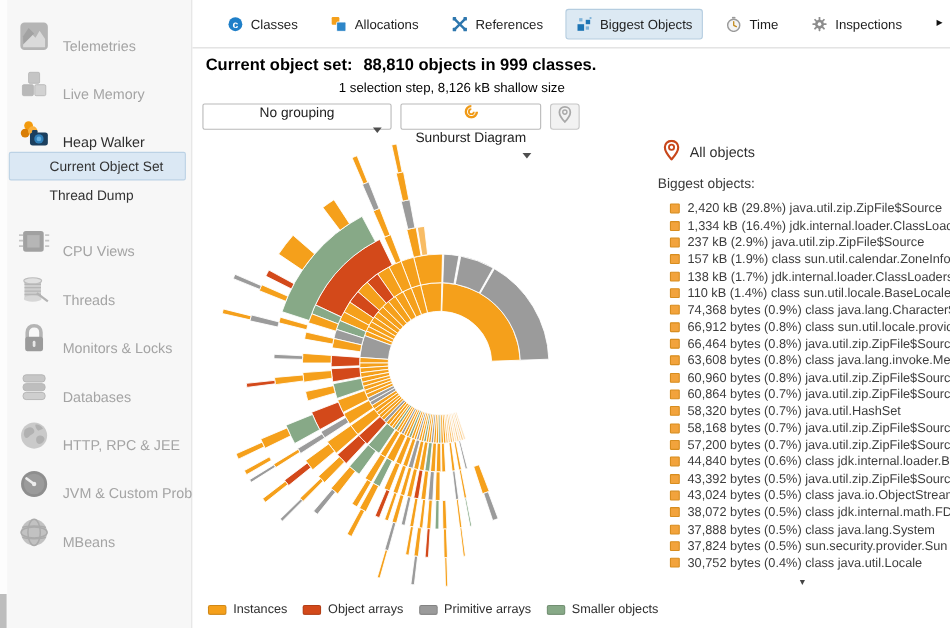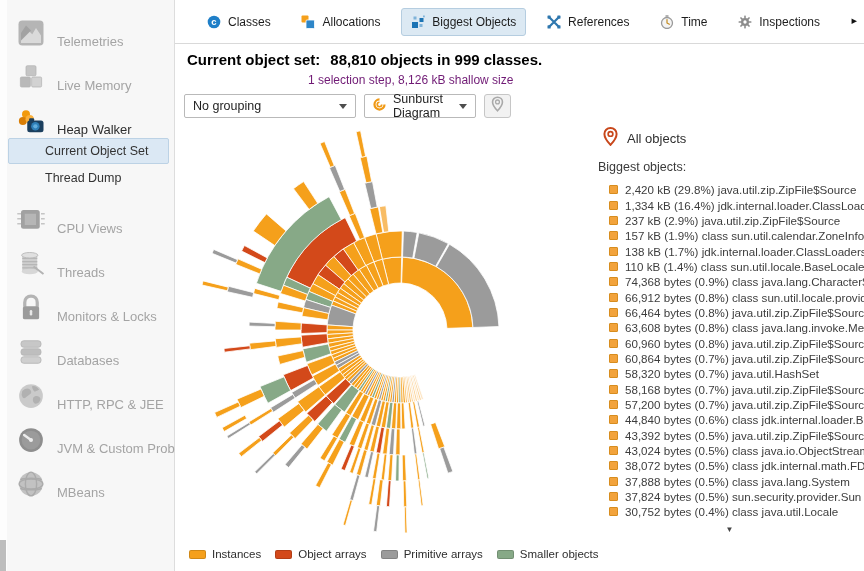--- a/index.html
+++ b/index.html
@@ -24,28 +24,28 @@
   .tabbar{position:absolute;left:0;top:0;width:100%;height:44px;border-bottom:1px solid #d9d9d9;
           box-sizing:border-box;display:flex;align-items:center;padding:0 34px 0 22px;}
   .tabs{display:flex;flex:1;justify-content:space-between;align-items:center;}
   .tab{display:flex;align-items:center;gap:7px;font-size:12px;color:#1d1d1d;
        padding:6px 9px;border:1px solid transparent;border-radius:3px;}
   .tab.selected{background:#dce9f3;border-color:#b5cde0;}
   .tab .ticn{display:flex;align-items:center;}
   .tab-overflow{position:absolute;right:7px;top:14px;font-size:11px;color:#111;}
   .titlebox{position:absolute;left:12px;top:51px;display:flex;gap:10px;white-space:nowrap;
             font-size:15px;font-weight:bold;color:#000;justify-content:center;}
-  .subtitle{position:absolute;left:133px;top:73px;font-size:12px;color:#701a75;}
+  .subtitle{position:absolute;left:133px;top:73px;font-size:12px;color:#000000;}
   .controls{position:absolute;left:9px;top:94px;display:flex;gap:8px;align-items:center;}
   .dd{height:24px;box-sizing:border-box;border:1px solid #b9b9b9;border-radius:2px;background:#fff;
-      display:flex;align-items:center;font-size:12.5px;color:#1e1e1e;padding:0 8px;gap:7px;}
+      display:flex;align-items:center;font-size:12.5px;color:#1e1e1e;padding:0 8px;gap:7px;flex-direction:column;}
   .dd .arr{width:0;height:0;border-left:4px solid transparent;border-right:4px solid transparent;
            border-top:5px solid #4e4e4e;margin-left:auto;}
   .dd.grouping{width:172px;}
-  .dd.view{width:112px;}
+  .dd.view{width:128px;}
   .iconbtn{width:27px;height:24px;box-sizing:border-box;border:1px solid #c6c6c6;border-radius:3px;
            background:#f2f2f2;display:flex;align-items:center;justify-content:center;}
   .chart{position:absolute;left:0;top:125px;width:420px;height:420px;}
   
   .rpanel{position:absolute;left:420px;top:125px;width:269px;height:432px;overflow:hidden;}
   .scope{display:flex;align-items:center;gap:9px;margin:2px 0 0 8px;height:22px;
          font-size:13px;color:#2e2e2e;}
   .list-title{margin:11px 0 0 3px;font-size:12.5px;color:#3a3a3a;}
   .blist{margin-top:8px;}
   .brow{display:flex;align-items:center;height:15.35px;font-size:11.6px;color:#3d3d3d;white-space:nowrap;}
@@ -201,51 +201,51 @@
           </div>
           <div class="tab">
             <span class="ticn">
               <svg width="14" height="14" viewBox="0 0 14 14">
                 <rect x="0.5" y="0.5" width="7" height="7" rx="1" fill="#F5A01B"></rect>
                 <rect x="5" y="5" width="8.5" height="8.5" rx="1" fill="#2E86C8" stroke="#fff" stroke-width="0.8"></rect>
               </svg>
             </span>
             <span>Allocations</span>
           </div>
+          <div class="tab">
+            <span class="ticn">
+              <svg width="14" height="14" viewBox="0 0 14 14">
+                <g stroke="#2E77AE" stroke-width="2.2" stroke-linecap="round">
+                  <path d="M3 3 L11 11 M11 3 L3 11"></path>
+                </g>
+                <g fill="#2E77AE">
+                  <rect x="0.5" y="0.5" width="3.2" height="3.2" rx="0.6"></rect>
+                  <rect x="10.3" y="0.5" width="3.2" height="3.2" rx="0.6"></rect>
+                  <rect x="0.5" y="10.3" width="3.2" height="3.2" rx="0.6"></rect>
+                  <rect x="10.3" y="10.3" width="3.2" height="3.2" rx="0.6"></rect>
+                </g>
+              </svg>
+            </span>
+            <span>References</span>
+          </div>
           <div class="tab selected">
             <span class="ticn">
               <svg width="14" height="14" viewBox="0 0 14 14">
                 <g fill="#1C74B4">
                   <rect x="1" y="7" width="6" height="6"></rect>
                   <rect x="8.5" y="3" width="4" height="4"></rect>
                 </g>
                 <g fill="#7FB3D9">
                   <rect x="2.5" y="1.5" width="3" height="3"></rect>
                   <rect x="8.5" y="9" width="3" height="3"></rect>
                   <rect x="12" y="0.5" width="1.8" height="1.8"></rect>
                 </g>
               </svg>
             </span>
             <span>Biggest Objects</span>
-          </div>
-          <div class="tab">
-            <span class="ticn">
-              <svg width="14" height="14" viewBox="0 0 14 14">
-                <g stroke="#2E77AE" stroke-width="2.2" stroke-linecap="round">
-                  <path d="M3 3 L11 11 M11 3 L3 11"></path>
-                </g>
-                <g fill="#2E77AE">
-                  <rect x="0.5" y="0.5" width="3.2" height="3.2" rx="0.6"></rect>
-                  <rect x="10.3" y="0.5" width="3.2" height="3.2" rx="0.6"></rect>
-                  <rect x="0.5" y="10.3" width="3.2" height="3.2" rx="0.6"></rect>
-                  <rect x="10.3" y="10.3" width="3.2" height="3.2" rx="0.6"></rect>
-                </g>
-              </svg>
-            </span>
-            <span>References</span>
           </div>
           <div class="tab">
             <span class="ticn">
               <svg width="14" height="14" viewBox="0 0 14 14">
                 <rect x="5.4" y="0.2" width="3.2" height="1.6" rx="0.5" fill="#9a9a9a"></rect>
                 <circle cx="7" cy="8" r="5.5" fill="#f4f4f4" stroke="#9a9a9a" stroke-width="1.3"></circle>
                 <path d="M7 8 L7 4.6 M7 8 L9.4 9.2" stroke="#c28a1e" stroke-width="1.2" stroke-linecap="round"></path>
               </svg>
             </span>
             <span>Time</span>

